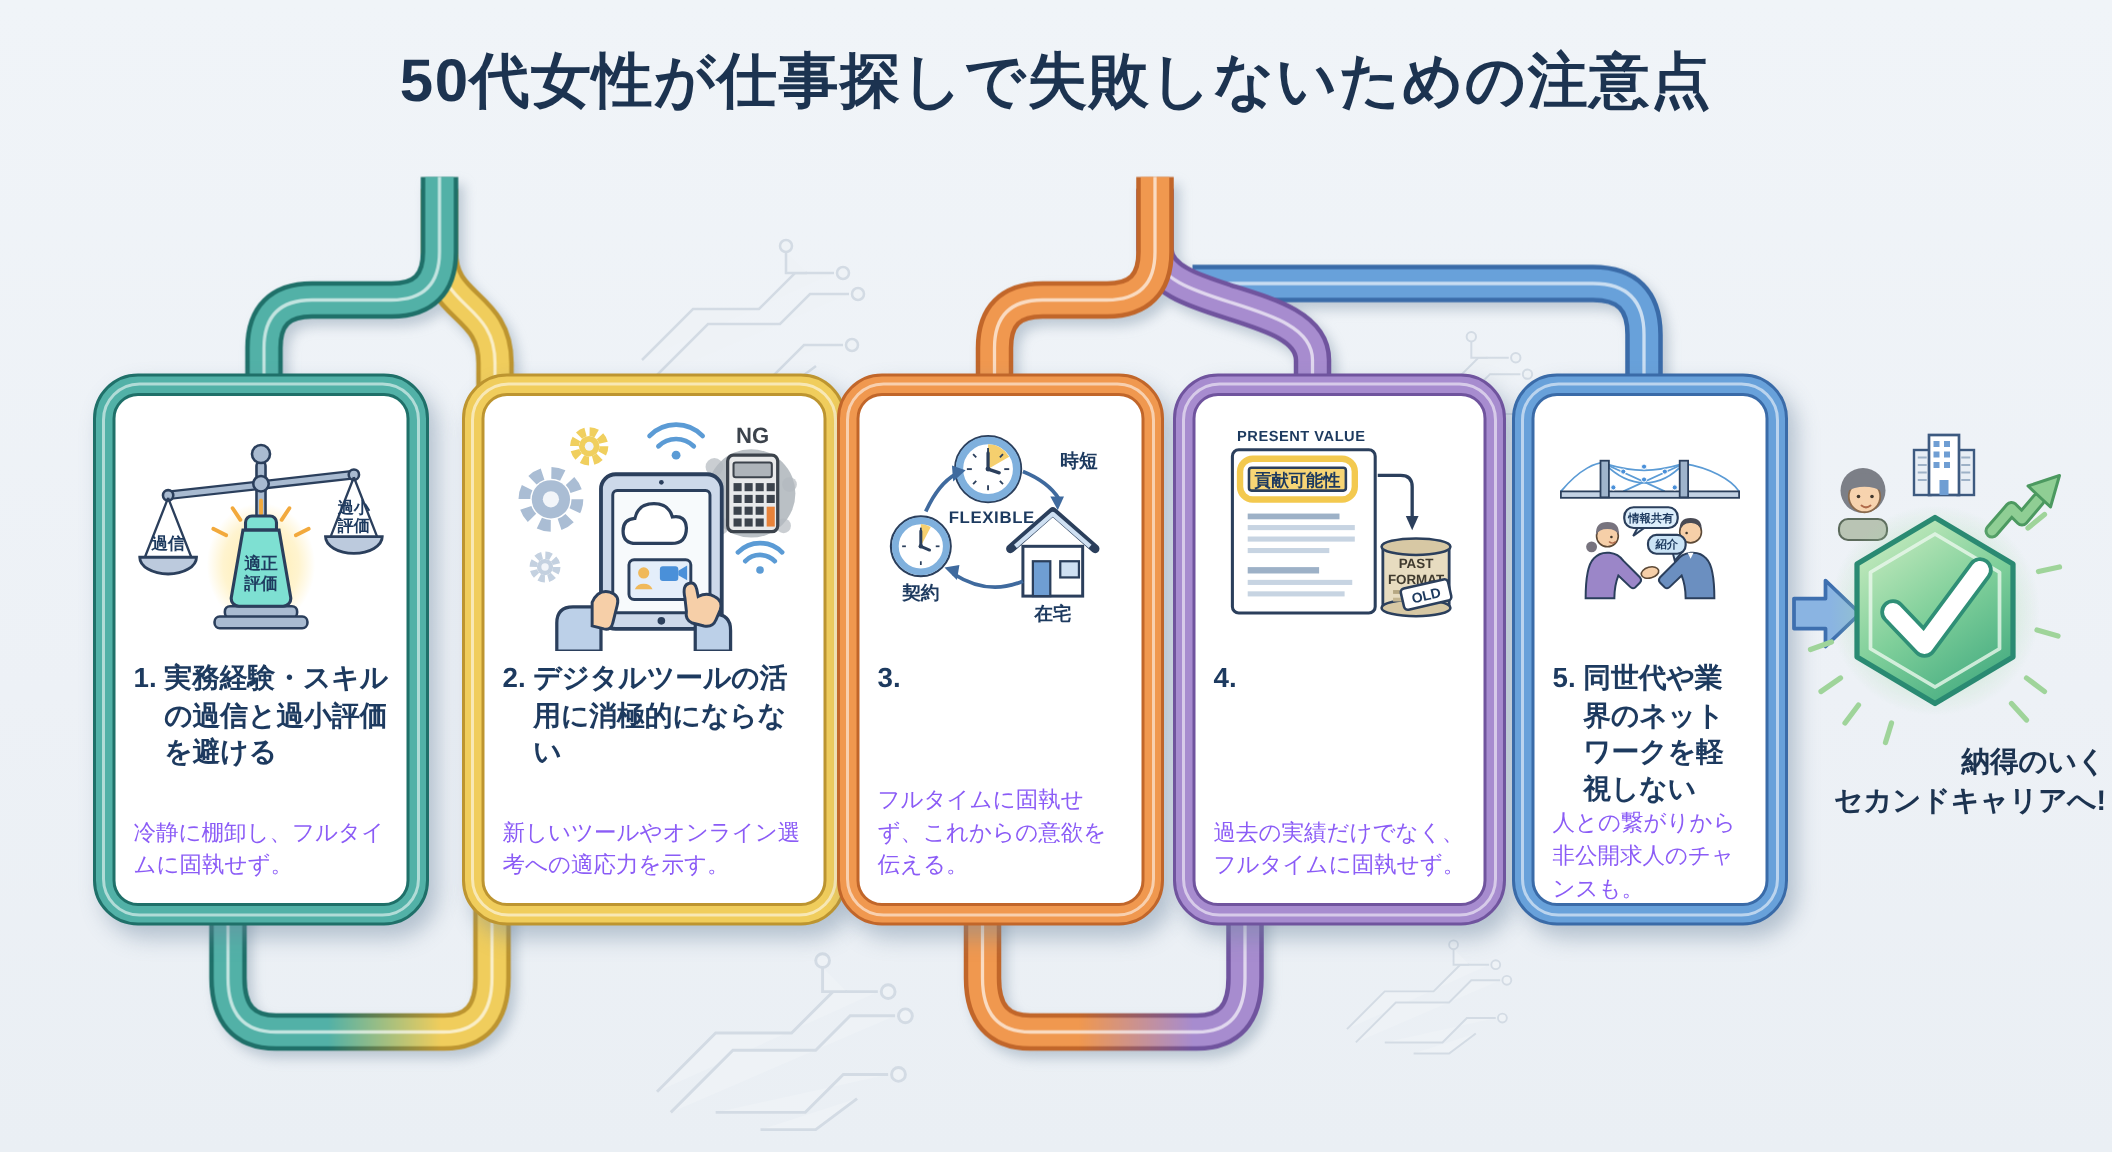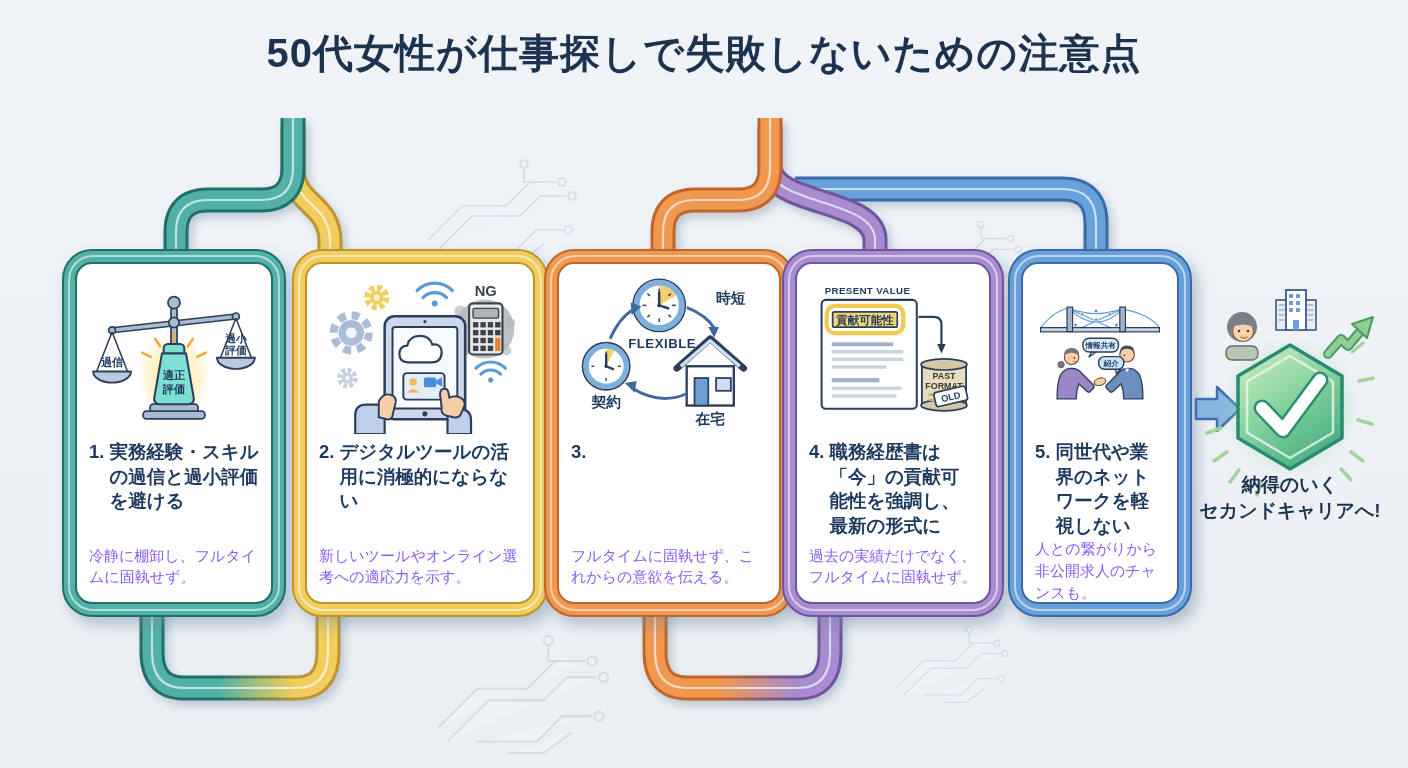--- a/index.html
+++ b/index.html
@@ -16,21 +16,21 @@
     padding:11px;box-shadow:6px 8px 14px rgba(110,135,160,.45);z-index:1;}
   .card::after{content:"";position:absolute;inset:4px;border:2px solid rgba(255,255,255,.55);
     border-radius:25px;pointer-events:none;}
   .card-inner{background:#ffffff;border:2.5px solid var(--dark);border-radius:17px;
     height:100%;box-sizing:border-box;padding:8px 11px 10px;display:flex;flex-direction:column;}
   .icon-area{height:162px;flex:none;}
   .icon-area svg{width:100%;height:162px;display:block;}
   .card-title{display:grid;grid-template-columns:auto 1fr;column-gap:5px;
     font-size:18.5px;font-weight:800;color:#1d3a5f;line-height:1.33;margin:6px 1px 0;}
   .card-body{font-size:15px;color:#8b5cf6;line-height:1.44;margin:10px 1px 4px;margin-top:auto;}
-  #outcome-label{position:absolute;left:1176px;top:472px;width:228px;text-align:center;
+  #outcome-label{position:absolute;left:1176px;top:496px;width:228px;text-align:right;
     font-size:19px;font-weight:800;color:#1c3350;line-height:1.35;z-index:2;}
   .svg-jp{font-family:"Liberation Sans","DejaVu Sans",sans-serif;font-weight:800;fill:#1d3a5f;}
   .svg-en{font-family:"Liberation Sans","DejaVu Sans",sans-serif;font-weight:800;fill:#1d3a5f;}
 </style>
 </head>
 <body>
 
 <div id="stage">
 
   <h1 id="page-title">50代女性が仕事探しで失敗しないための注意点</h1>
@@ -164,21 +164,21 @@
         </svg>
       </div>
       <p class="card-title">
         <span>1.</span>
         <span>実務経験・スキルの過信と過小評価を避ける</span>
       </p>
       <p class="card-body">冷静に棚卸し、フルタイムに固執せず。</p>
     </div>
   </div>
 
-  <div class="card" style="left:292px;width:256px;--accent:#f0cd5c;--dark:#bd9530">
+  <div class="card" style="left:308px;width:256px;--accent:#f0cd5c;--dark:#bd9530">
     <div class="card-inner">
       <div class="icon-area">
         <svg viewBox="0 0 200 165">
           <g>
             <circle cx="30" cy="62" r="13" fill="#aabdd4"></circle>
             <circle cx="30" cy="62" r="18" fill="none" stroke="#aabdd4" stroke-width="8" stroke-dasharray="8 6.1"></circle>
             <circle cx="30" cy="62" r="5.5" fill="#f2f5f9"></circle>
             <circle cx="56" cy="26" r="7" fill="#f0cf5e"></circle>
             <circle cx="56" cy="26" r="10" fill="none" stroke="#f0cf5e" stroke-width="6" stroke-dasharray="5 2.85"></circle>
             <circle cx="56" cy="26" r="3" fill="#f2f5f9"></circle>
@@ -242,21 +242,21 @@
         </svg>
       </div>
       <p class="card-title">
         <span>2.</span>
         <span>デジタルツールの活用に消極的にならない</span>
       </p>
       <p class="card-body">新しいツールやオンライン選考への適応力を示す。</p>
     </div>
   </div>
 
-  <div class="card" style="left:544px;width:250px;--accent:#f0984f;--dark:#c1662a">
+  <div class="card" style="left:558px;width:218px;--accent:#f0984f;--dark:#c1662a">
     <div class="card-inner">
       <div class="icon-area">
         <svg viewBox="0 0 200 165">
           <g>
             <circle cx="90" cy="34" r="26.5" fill="none" stroke="#2b3f5c" stroke-width="1.8"></circle>
             <circle cx="90" cy="34" r="23" fill="#ffffff" stroke="#7fb0dd" stroke-width="6"></circle>
             <path d="M90,34 L90,14 A20,20 0 0 1 107,24 Z" fill="#f5cf6e"></path>
             <g stroke="#2b3f5c" stroke-width="1.5">
               <path d="M90,17 V21"></path>
                 <path d="M90,47 V51"></path>
@@ -343,21 +343,20 @@
             <rect x="142" y="136" width="26" height="3" fill="#c4b590"></rect>
             <g transform="rotate(-13 168 134)">
               <rect x="149" y="125" width="38" height="17" rx="3" fill="#ffffff" stroke="#2b3f5c" stroke-width="2"></rect>
               <text class="svg-en" x="168" y="138" font-size="11" text-anchor="middle">OLD</text>
             </g>
           </g>
         </svg>
       </div>
       <p class="card-title">
         <span>4.</span>
-        <span>職務経歴書は「今」の貢献可能性を強調し、最新の形式に</span>
       </p>
       <p class="card-body">過去の実績だけでなく、フルタイムに固執せず。</p>
     </div>
   </div>
 
   <div class="card" style="left:1008px;width:184px;--accent:#68a1da;--dark:#3a6ba8">
     <div class="card-inner">
       <div class="icon-area">
         <svg viewBox="0 0 200 165">
           <g>

